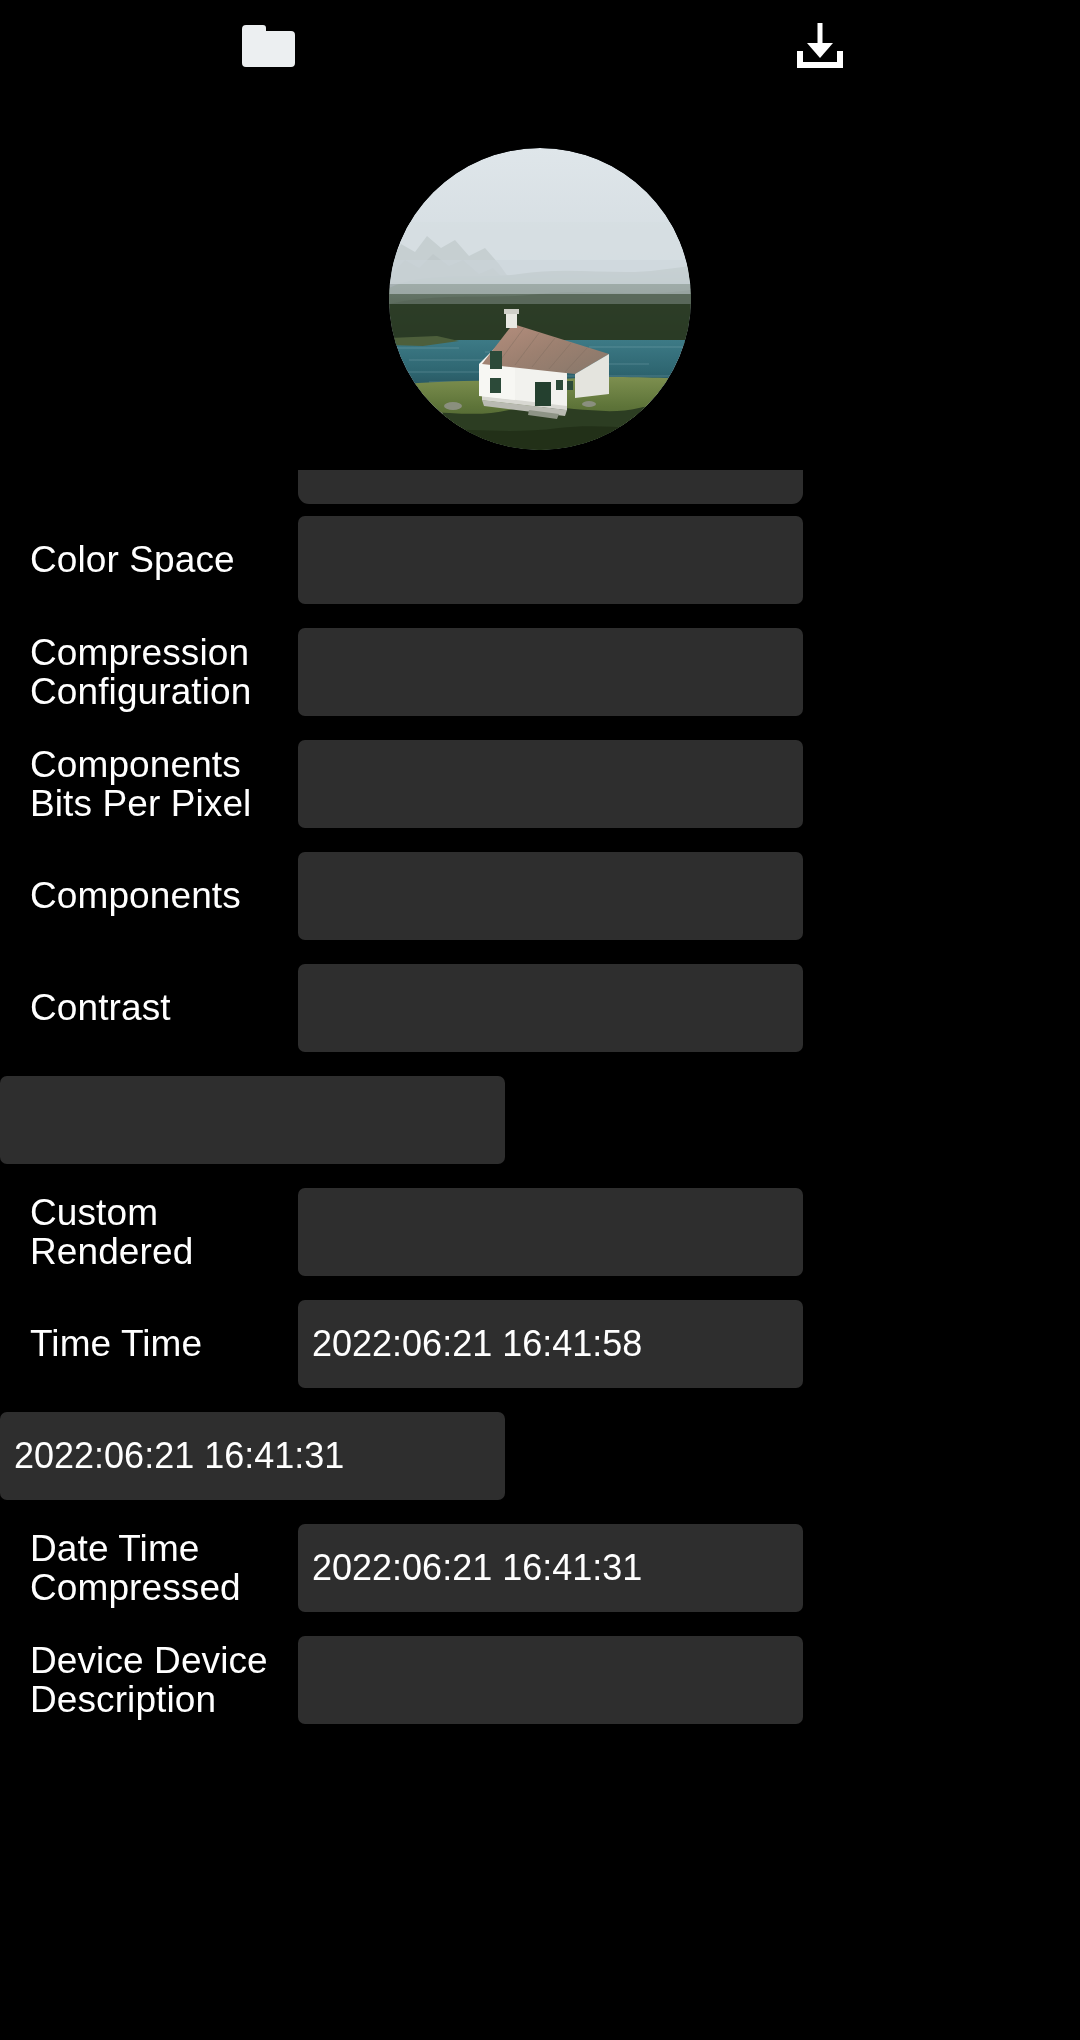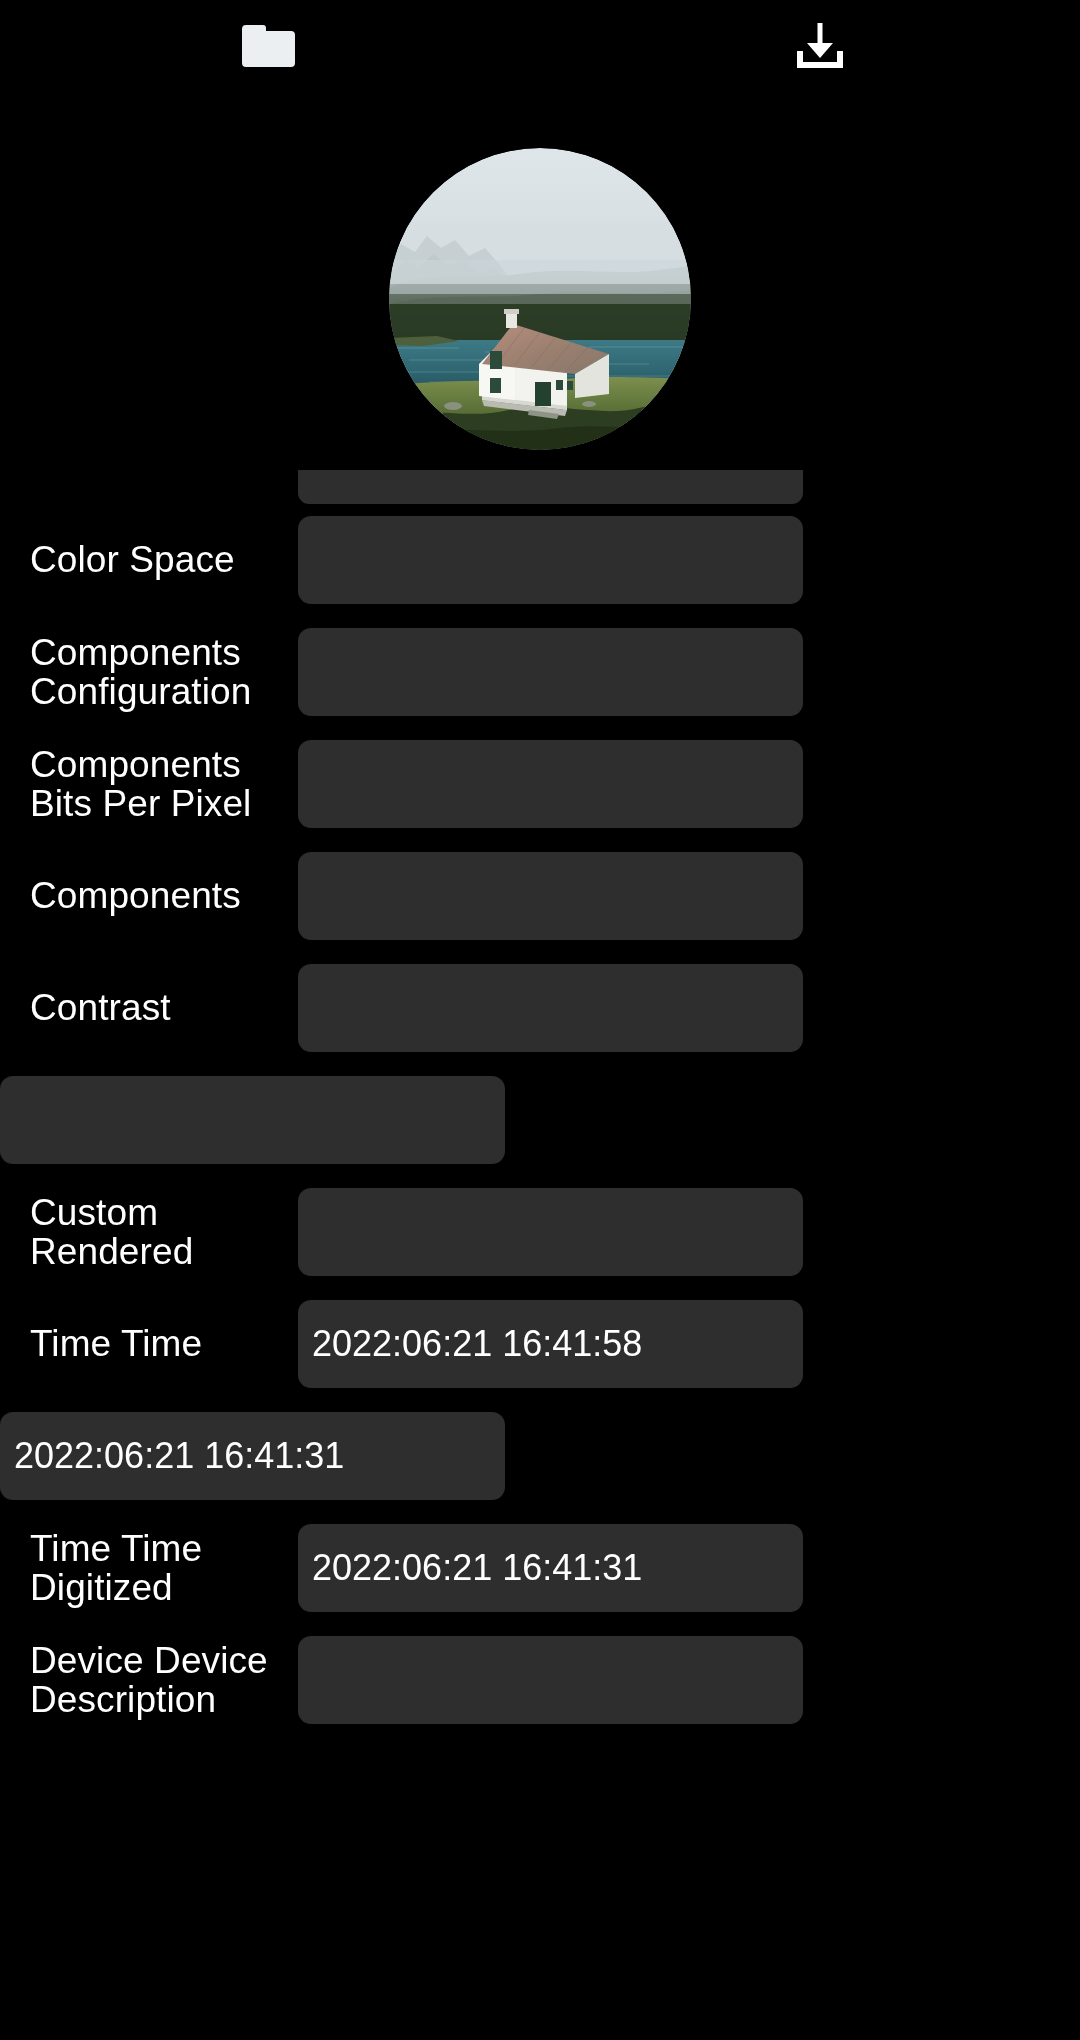--- a/index.html
+++ b/index.html
@@ -85,21 +85,21 @@
     font-size: 37px;
     line-height: 1.06;
     color: #ffffff;
     font-weight: 400;
     letter-spacing: 0.1px;
   }
   .row-field {
     width: 505px;
     min-height: 88px;
     background: #2e2e2e;
-    border-radius: 13px;
+    border-radius: 7px;
     display: flex;
     align-items: center;
     box-sizing: border-box;
     padding: 0 14px;
   }
   .row-value {
     font-size: 36px;
     color: #ffffff;
     line-height: 1.1;
     white-space: nowrap;
@@ -256,21 +256,21 @@
         <span class="row-value"></span>
       </div>
     </div>
     <div class="row">
       <div class="row-label">Color Space</div>
       <div class="row-field">
         <span class="row-value"></span>
       </div>
     </div>
     <div class="row">
-      <div class="row-label">Components Configuration</div>
+      <div class="row-label">Compression Configuration</div>
       <div class="row-field">
         <span class="row-value"></span>
       </div>
     </div>
     <div class="row">
       <div class="row-label">Components Bits Per Pixel</div>
       <div class="row-field">
         <span class="row-value"></span>
       </div>
     </div>
@@ -302,21 +302,21 @@
       <div class="row-field">
         <span class="row-value">2022:06:21 16:41:58</span>
       </div>
     </div>
     <div class="row">
       <div class="row-field">
         <span class="row-value">2022:06:21 16:41:31</span>
       </div>
     </div>
     <div class="row">
-      <div class="row-label">Time Time Digitized</div>
+      <div class="row-label">Date Time Compressed</div>
       <div class="row-field">
         <span class="row-value">2022:06:21 16:41:31</span>
       </div>
     </div>
     <div class="row">
       <div class="row-label">Device Device Description</div>
       <div class="row-field">
         <span class="row-value"></span>
       </div>
     </div>

